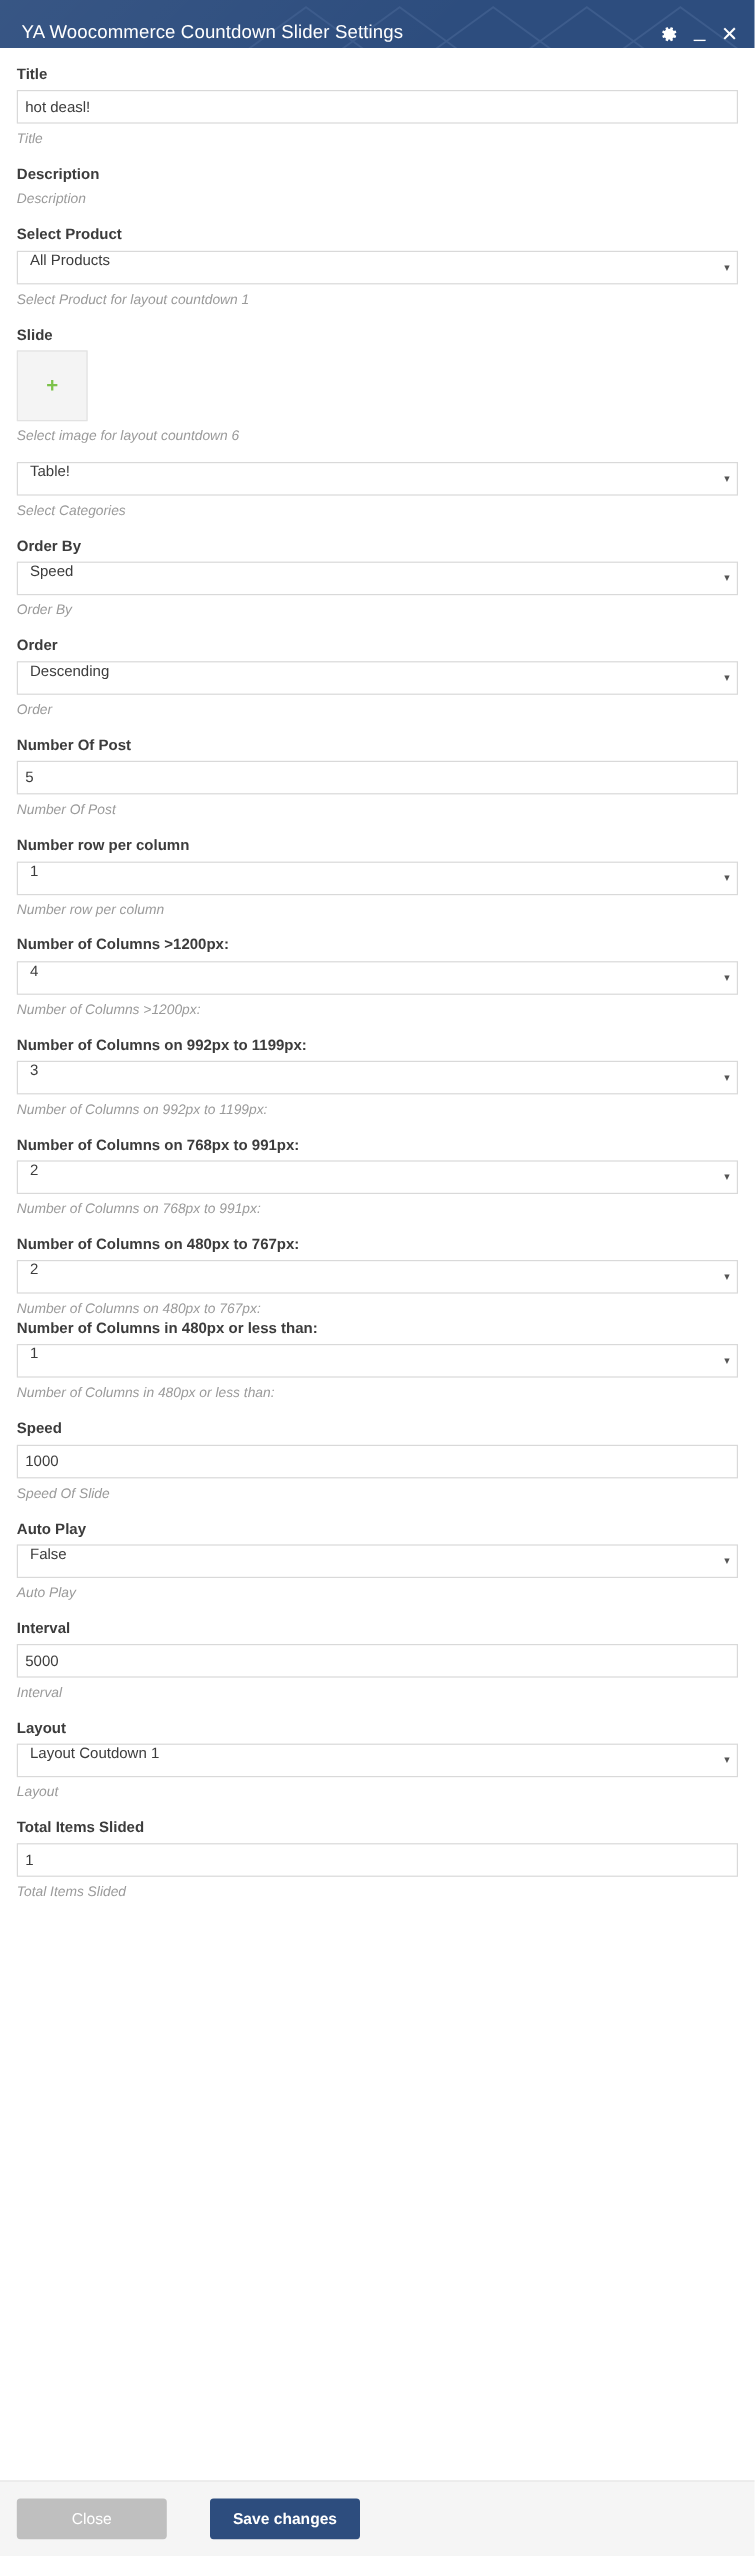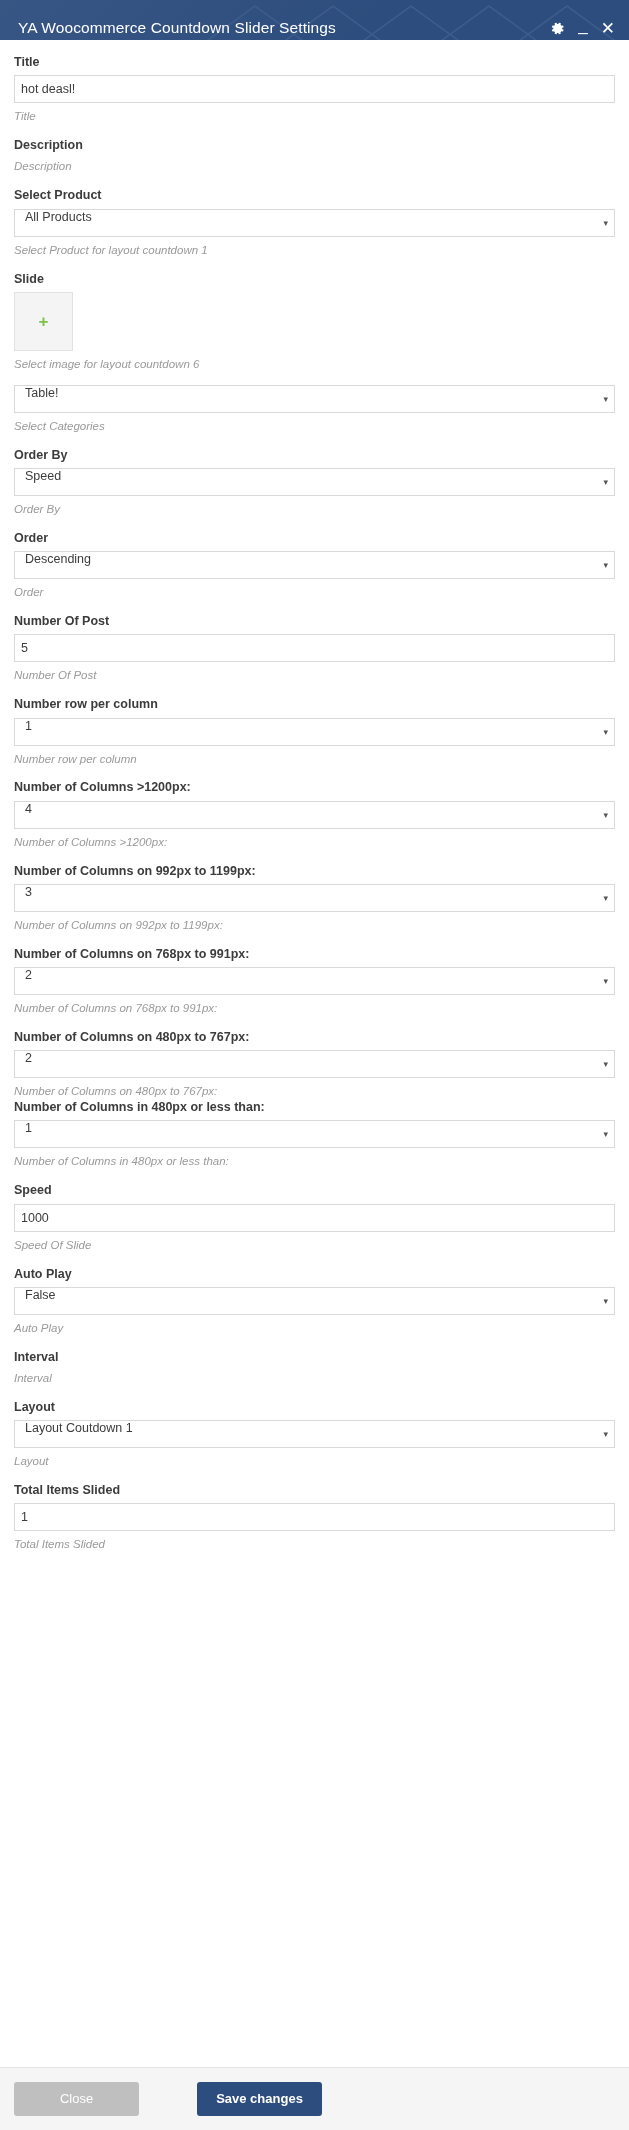--- a/index.html
+++ b/index.html
@@ -156,21 +156,21 @@
   }
 
   
   .footer {
     flex: 0 0 auto;
     border-top: 1px solid #e5e5e5;
     background: #f5f5f5;
     padding: 14px;
     display: flex;
     align-items: center;
-    gap: 26px;
+    gap: 4px;
   }
   .btn {
     font-family: "Liberation Sans", sans-serif;
     font-size: 13px;
     border: none;
     border-radius: 3px;
     padding: 0 16px;
     height: 34px;
     cursor: pointer;
     line-height: 34px;
@@ -340,20 +340,21 @@
       <label class="field-label">Auto Play</label>
       <div class="select-box">
         <span class="select-value">False</span>
         <span class="select-arrow">▾</span>
       </div>
       <span class="field-help">Auto Play</span>
     </div>
 
     <div class="field">
       <label class="field-label">Interval</label>
+      <input class="txt" type="text" value="5000" style="">
       <span class="field-help">Interval</span>
     </div>
 
     <div class="field">
       <label class="field-label">Layout</label>
       <div class="select-box">
         <span class="select-value">Layout Coutdown 1</span>
         <span class="select-arrow">▾</span>
       </div>
       <span class="field-help">Layout</span>

